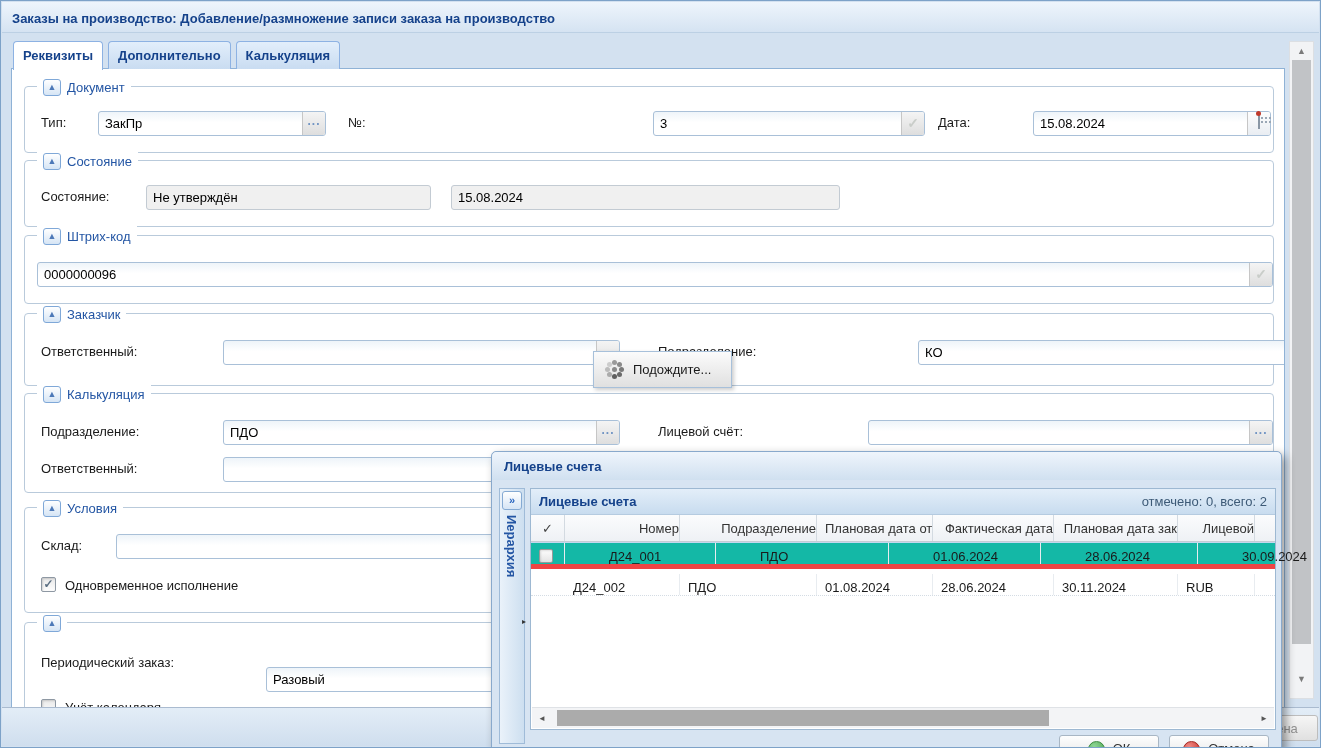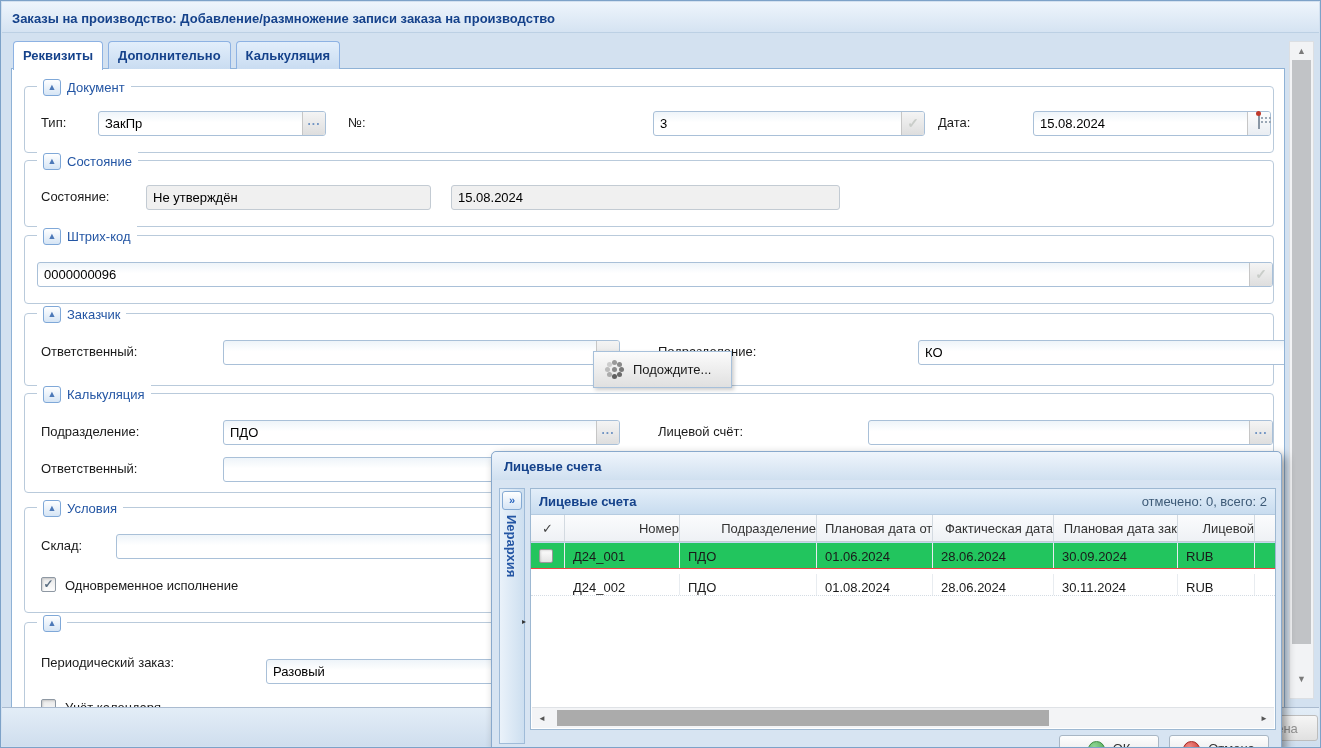--- a/index.html
+++ b/index.html
@@ -101,21 +101,21 @@
     background:linear-gradient(#e3eef9,#c8dcef); border-bottom:1px solid #b5cbe0;
     display:flex; justify-content:space-between; padding:5px 8px 0 8px; }
   .panel-hd .pt { color:#15428b; font-weight:bold; }
   .panel-hd .cnt { color:#3d5a77; }
   .thead { position:absolute; left:0; top:26px; right:0; height:27px; display:flex;
     background:linear-gradient(#fbfcfd,#eef1f5); border-bottom:1px solid #c5ccd4; }
   .hcell { flex:0 0 auto; border-right:1px solid #d3dae1; padding:6px 0 0 8px;
     white-space:nowrap; overflow:hidden; color:#333; cursor:pointer;text-align:right; }
   .hcell.chk { text-align:center; padding-left:0; color:#444; }
   .trow { position:absolute; left:0; right:0; height:27px; display:flex; cursor:pointer; }
-  .trow.sel { background:#22c55e; border-top:1px solid #c2d8ee; border-bottom:1px solid #ef4444; }
+  .trow.sel { background:#14b8a6; border-top:1px solid #c2d8ee; border-bottom:5px solid #ef4444;gap:36px; }
   .trow.plain { border-bottom:1px dotted #d4dce4; }
   .rcell { flex:0 0 auto; border-right:1px solid #e8ecf0; padding:6px 0 0 8px;
     white-space:nowrap; overflow:hidden; }
   .rcell.chk { padding:0; position:relative; }
   .row-cb { position:absolute; left:8px; top:6px; width:14px; height:14px;
     border:1px solid #9a9a9a; border-radius:2px; background:linear-gradient(#fdfdfd,#e4e4e4);
     box-shadow:inset 1px 1px 2px rgba(0,0,0,.12); cursor:pointer; }
   .c0{width:34px}.c1{width:115px}.c2{width:137px}.c3{width:116px}.c4{width:121px}.c5{width:124px}.c6{width:77px}
   .cfill{flex:1 1 auto; border-right:none;}
 
@@ -248,21 +248,21 @@
           <span class="mark">✓</span>
         </span>
       <span class="cb-label" style="left:40px;top:70px;">Одновременное исполнение</span>
     </div>
 
     <div class="groupbox" style="top:553px;height:91px;">
       <div class="legend">
         <span class="collapse-btn">▲</span>
       </div>
       <span class="lbl" style="left:16px;top:32px;">Периодический заказ:</span>
-      <span class="field" style="left:241px;top:36px;width:354px;">
+      <span class="field" style="left:241px;top:44px;width:354px;">
         <input class="txt nobtn" value="Разовый" style="">
       </span>
       <span class="cb" style="left:16px;top:76px;"></span>
       <span class="cb-label" style="left:40px;top:77px;">Учёт календаря</span>
     </div>
 
   </div>
 
   <div class="vscroll">
     <span class="arr up">▲</span>

